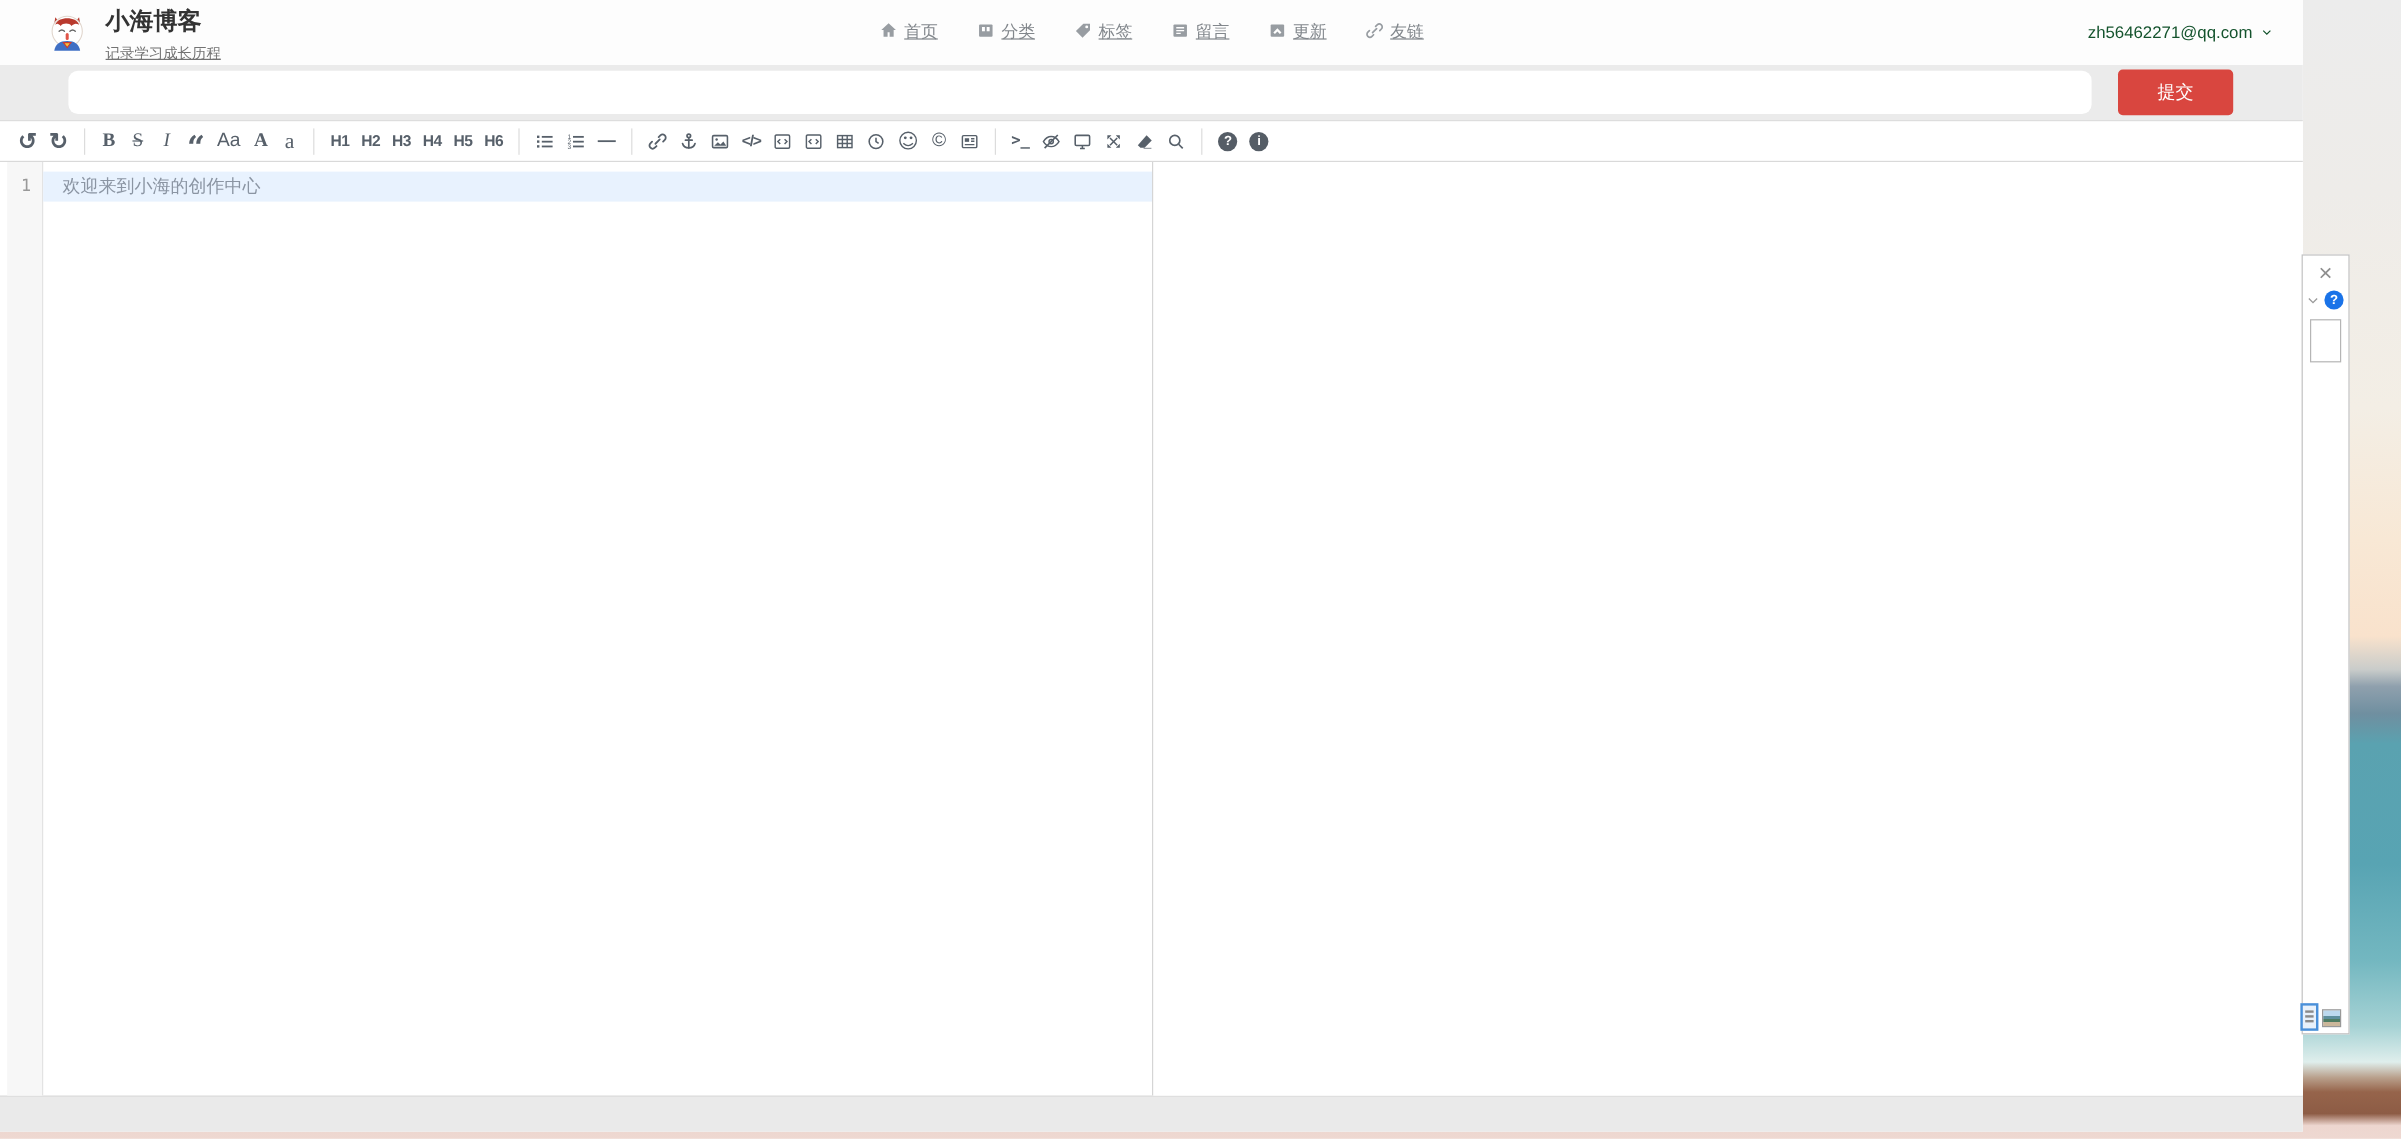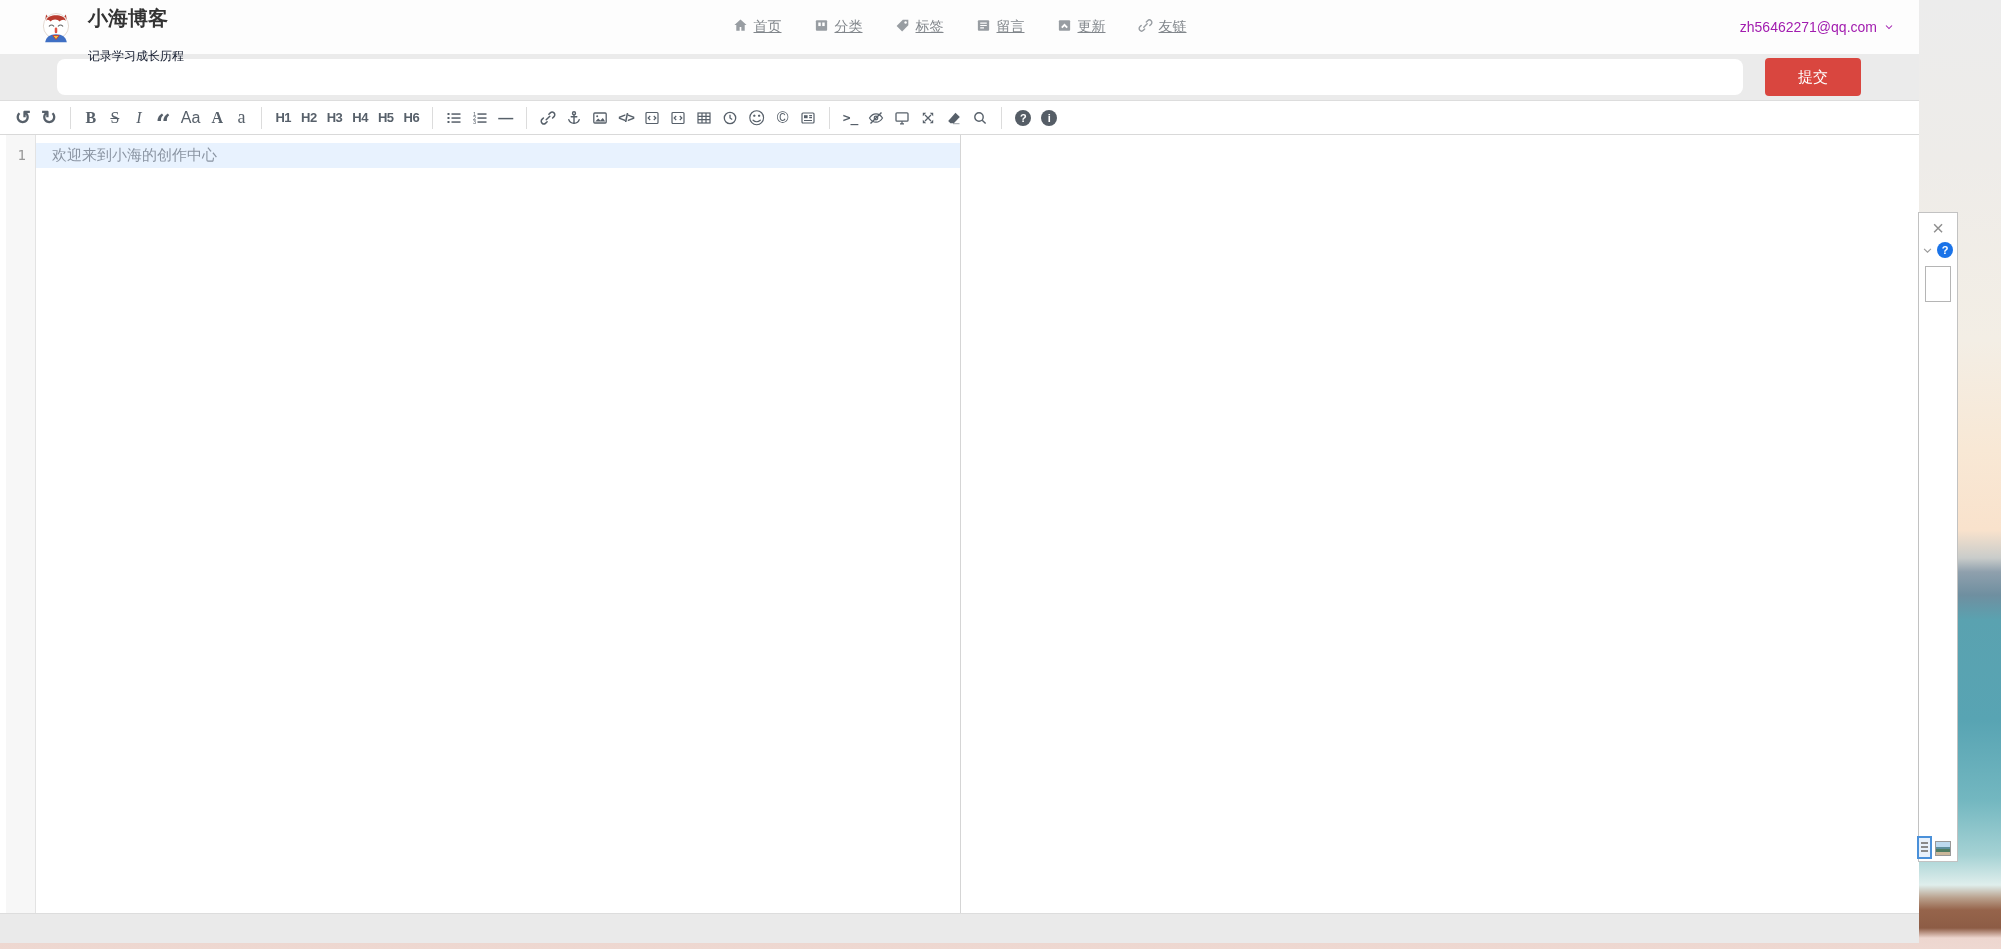--- a/index.html
+++ b/index.html
@@ -14,28 +14,28 @@
       #dfeeec 885px, #b9a08c 898px, #96644b 910px, #8d5c45 928px,
       #edd6cf 938px, #eed8d1 949px);
   }
   .app { position: absolute; left: 0; top: 0; width: 1919px; height: 943px; background: #fff; }
 
   
   .site-header { position: relative; height: 54px; background: #fdfdfd; }
   .avatar { position: absolute; left: 38px; top: 9px; width: 36px; height: 36px; }
   .title-block { position: absolute; left: 88px; top: 6px; }
   .blog-title { font-size: 20px; font-weight: bold; color: #333; line-height: 24px; }
-  .blog-subtitle { font-size: 12px; color: #0f172a; margin-top: 18px; }
+  .blog-subtitle { font-size: 12px; color: #737373; margin-top: 6px; text-decoration: underline; }
   .main-nav { position: absolute; left: 50%; top: 0; transform: translateX(-50%);
     height: 54px; display: flex; align-items: center; gap: 32px; white-space: nowrap; }
   .nav-item { display: inline-flex; align-items: center; gap: 6px; color: #82878c;
     font-size: 14px; cursor: pointer; text-decoration: underline; }
   .nav-item svg { color: #989da2; }
   .account { position: absolute; right: 24px; top: 0; height: 54px; display: flex;
-    align-items: center; gap: 6px; color: #a21caf; font-size: 14px; cursor: pointer; }
+    align-items: center; gap: 6px; color: #14532d; font-size: 14px; cursor: pointer; }
 
   
   .title-row { height: 46px; background: #ebebeb; display: flex; align-items: center;
     padding: 0 58px 0 57px; gap: 22px; }
   .post-title-input { flex: 1; height: 36px; border: none; border-radius: 8px;
     background: #fff; font-size: 15px; padding: 0 14px; outline: none; }
   .submit-btn { width: 96px; height: 38px; border: none; border-radius: 4px;
     background: #d9463f; color: #fff; font-size: 15px; cursor: pointer;
     font-family: "Liberation Sans", sans-serif; }
 

